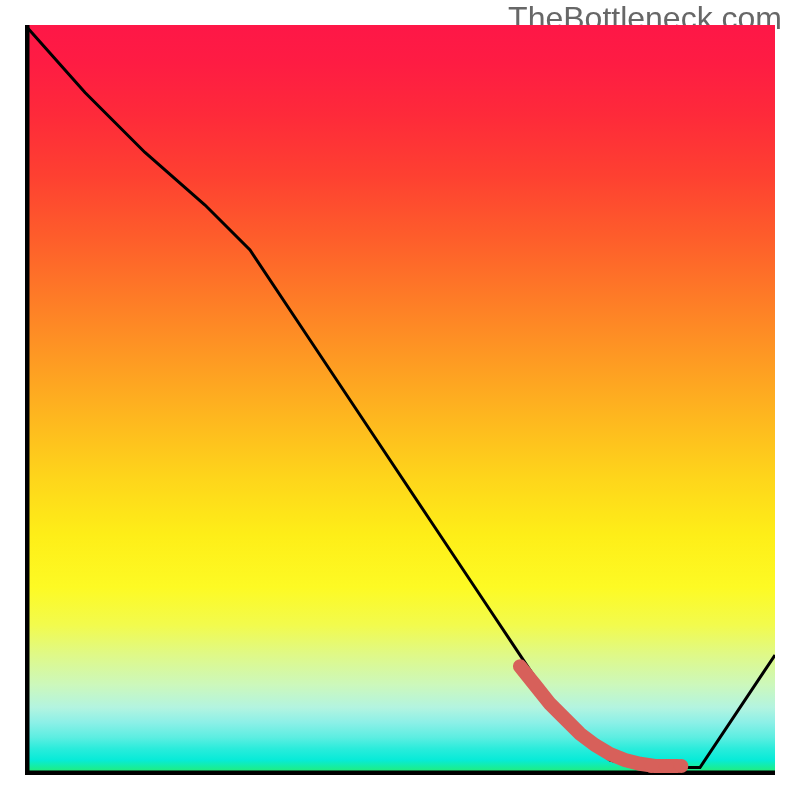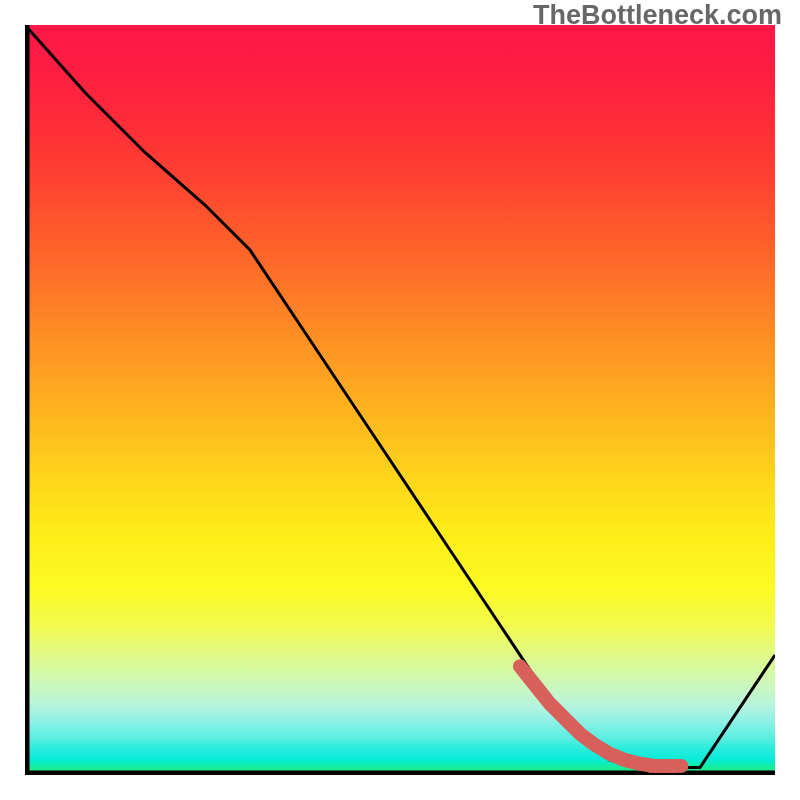--- a/index.html
+++ b/index.html
@@ -68,22 +68,22 @@
   }
   .markers {
     fill: #d7605a;
     stroke: none;
   }
   .watermark {
     position: absolute;
     top: 0px;
     right: 18px;
     color: #676767;
-    font-size: 27px;
-    font-weight: 700;
+    font-size: 32px;
+    font-weight: 400;
     letter-spacing: 0px;
   }
 </style>
 </head>
 <body>
 <div class="container">
 
   <div class="watermark">TheBottleneck.com</div>
 
   <div class="plot-area">

